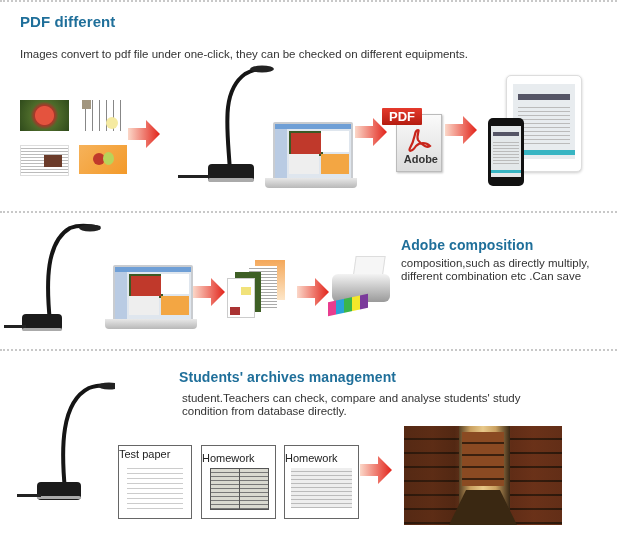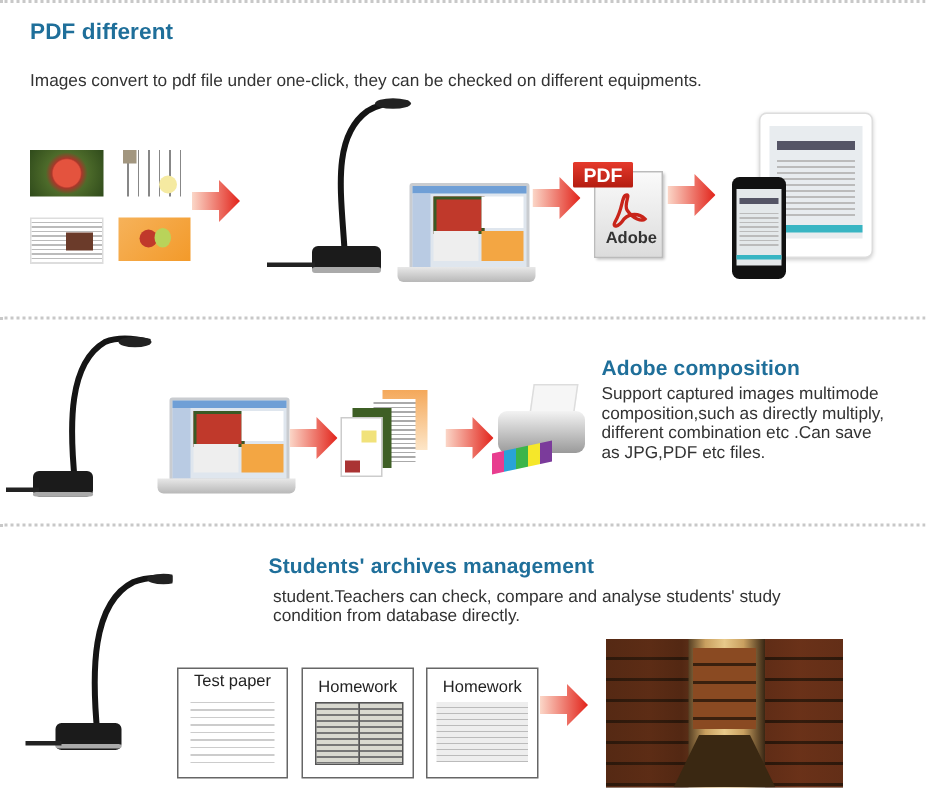--- a/index.html
+++ b/index.html
@@ -10,21 +10,21 @@
   .p{position:absolute;font-size:11.5px;line-height:13px;color:#333;}
   .arrow{position:absolute;width:26px;height:26px;}
   
   .laptop{position:absolute;}
   .laptop .scr{position:absolute;left:8px;top:0;width:76px;height:54px;background:#dfe6ee;border:2px solid #c9ccd0;border-radius:2px;}
   .laptop .scr .bar{position:absolute;left:0;top:0;right:0;height:5px;background:#6f9fd6;}
   .laptop .scr .side{position:absolute;left:0;top:5px;width:12px;bottom:0;background:#b9cbe3;}
   .laptop .kb{position:absolute;left:0;top:56px;width:92px;height:10px;background:linear-gradient(#e8e8e8,#b8b8b8);border-radius:0 0 4px 4px;}
   .tile{position:absolute;}
   .doc{position:absolute;border:1px solid #666;background:#fff;}
-  .doc .lbl{position:absolute;left:0;right:0;top:2px;text-align:center;font-size:11px;color:#222;}
+  .doc .lbl{position:absolute;left:0;right:0;top:2px;font-size:11px;color:#222;}
 </style>
 </head>
 <body>
 
 <div class="sep" style="top:0px;"></div>
 
 <div class="h" style="left:20px;top:13px;">PDF different</div>
 <div class="p" style="left:20px;top:36px;font-size:11.5px;margin-top:12px;">Images convert to pdf file under one-click, they can be checked on different equipments.</div>
 
 <div class="tile" style="left:20px;top:100px;width:49px;height:31px;background:radial-gradient(circle at 50% 50%,#e4533e 0 9px,#a8372a 10px,#4d6b2a 14px,#2f4a1b 100%);"></div>
@@ -143,24 +143,22 @@
 </svg>
 
 <div class="abs" style="left:328px;top:256px;width:62px;height:62px;">
   <div style="position:absolute;left:26px;top:0;width:28px;height:22px;background:#f6f6f6;border:1px solid #ddd;transform:skewX(-8deg);"></div>
   <div style="position:absolute;left:4px;top:18px;width:58px;height:28px;background:linear-gradient(#f3f3f3,#9a9a9a);border-radius:6px;"></div>
   <div style="position:absolute;left:0;top:42px;width:40px;height:14px;background:linear-gradient(90deg,#e83d8f 0 20%,#29a3d8 20% 40%,#3bb54a 40% 60%,#f5e72a 60% 80%,#7b3b9b 80%);transform:skewY(-12deg);"></div>
 </div>
 
 <div class="h" style="left:401px;top:237px;font-size:14px;">Adobe composition</div>
 <div class="p" style="left:401px;top:257px;font-size:11.5px;">
-  <div>Support captured images multimode</div>
   <div>composition,such as directly multiply,</div>
   <div>different combination etc .Can save</div>
-  <div>as JPG,PDF etc files.</div>
 </div>
 
 <div class="sep" style="top:349px;"></div>
 
 <div class="h" style="left:179px;top:369px;font-size:14px;">Students' archives management</div>
 <div class="p" style="left:182px;top:392px;font-size:11.5px;">
   <div>student.Teachers can check, compare and analyse students' study</div>
   <div>condition from database directly.</div>
 </div>
 

